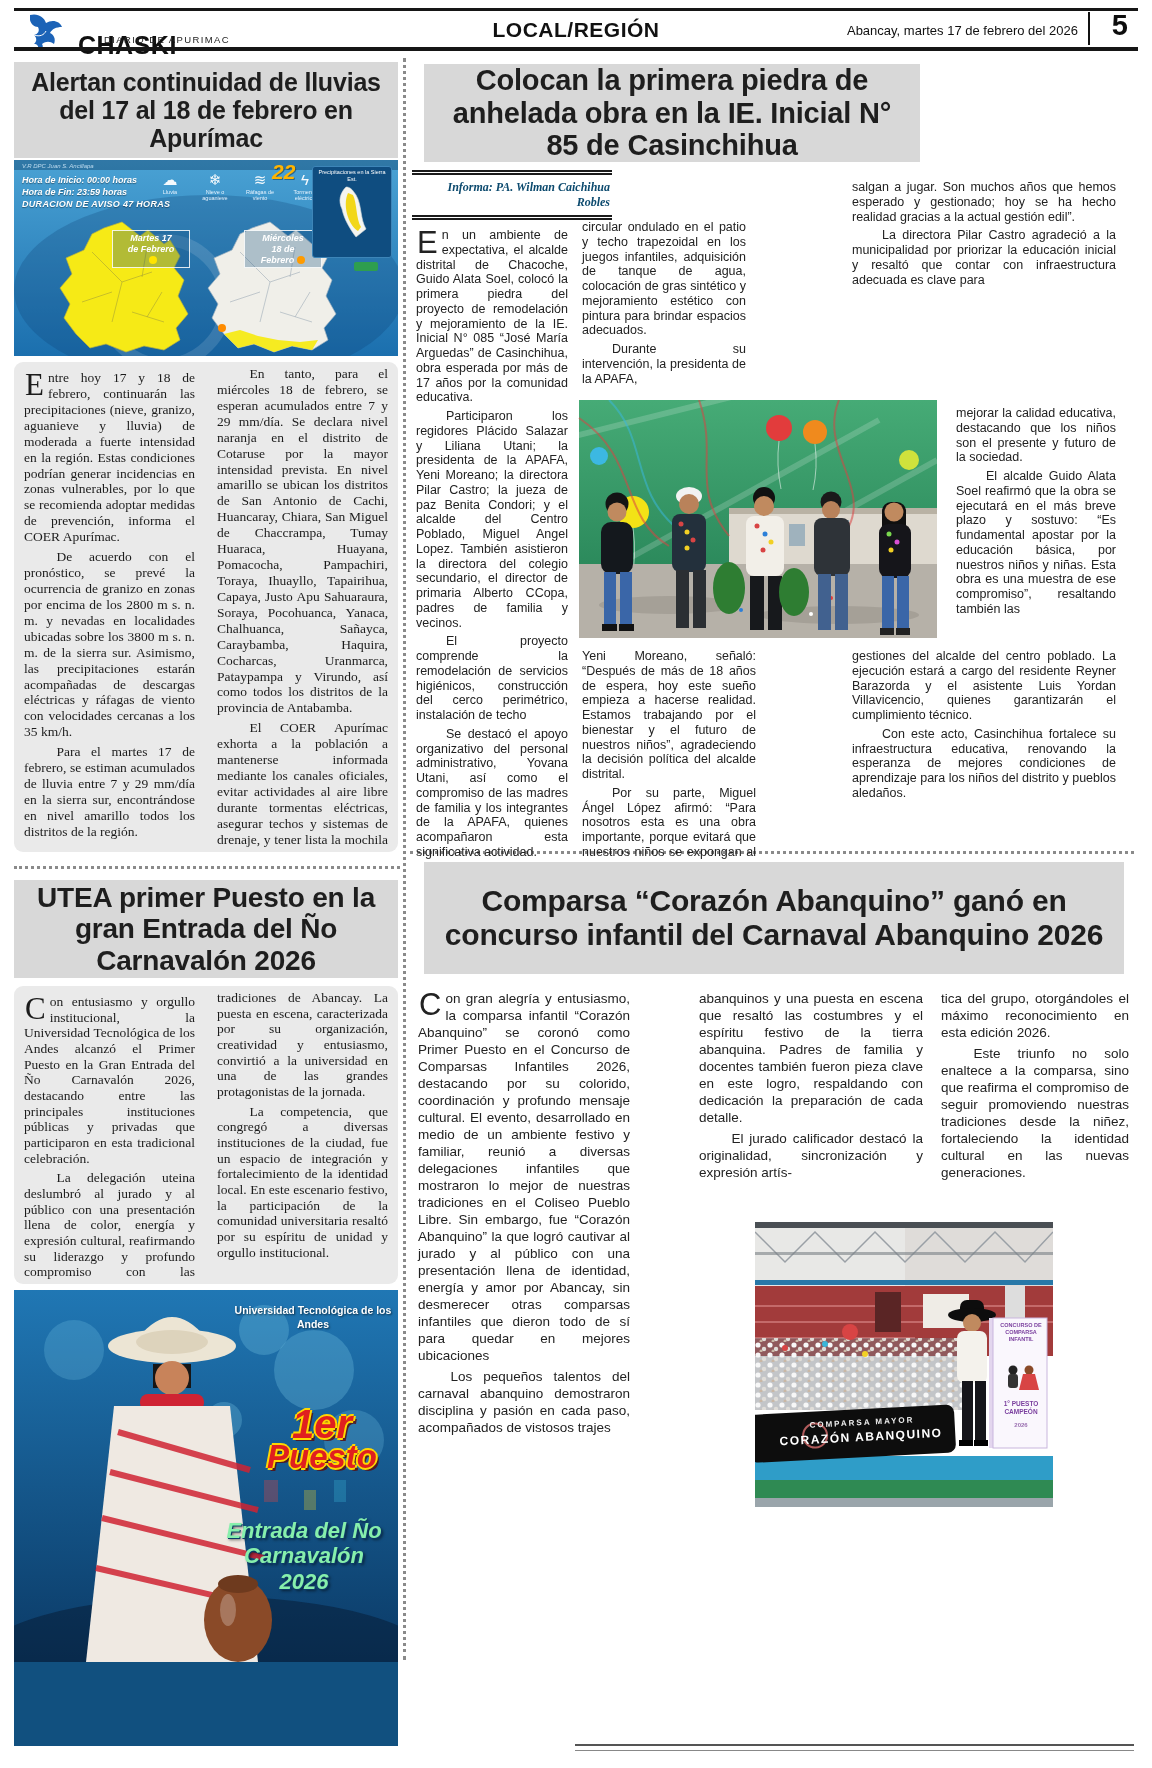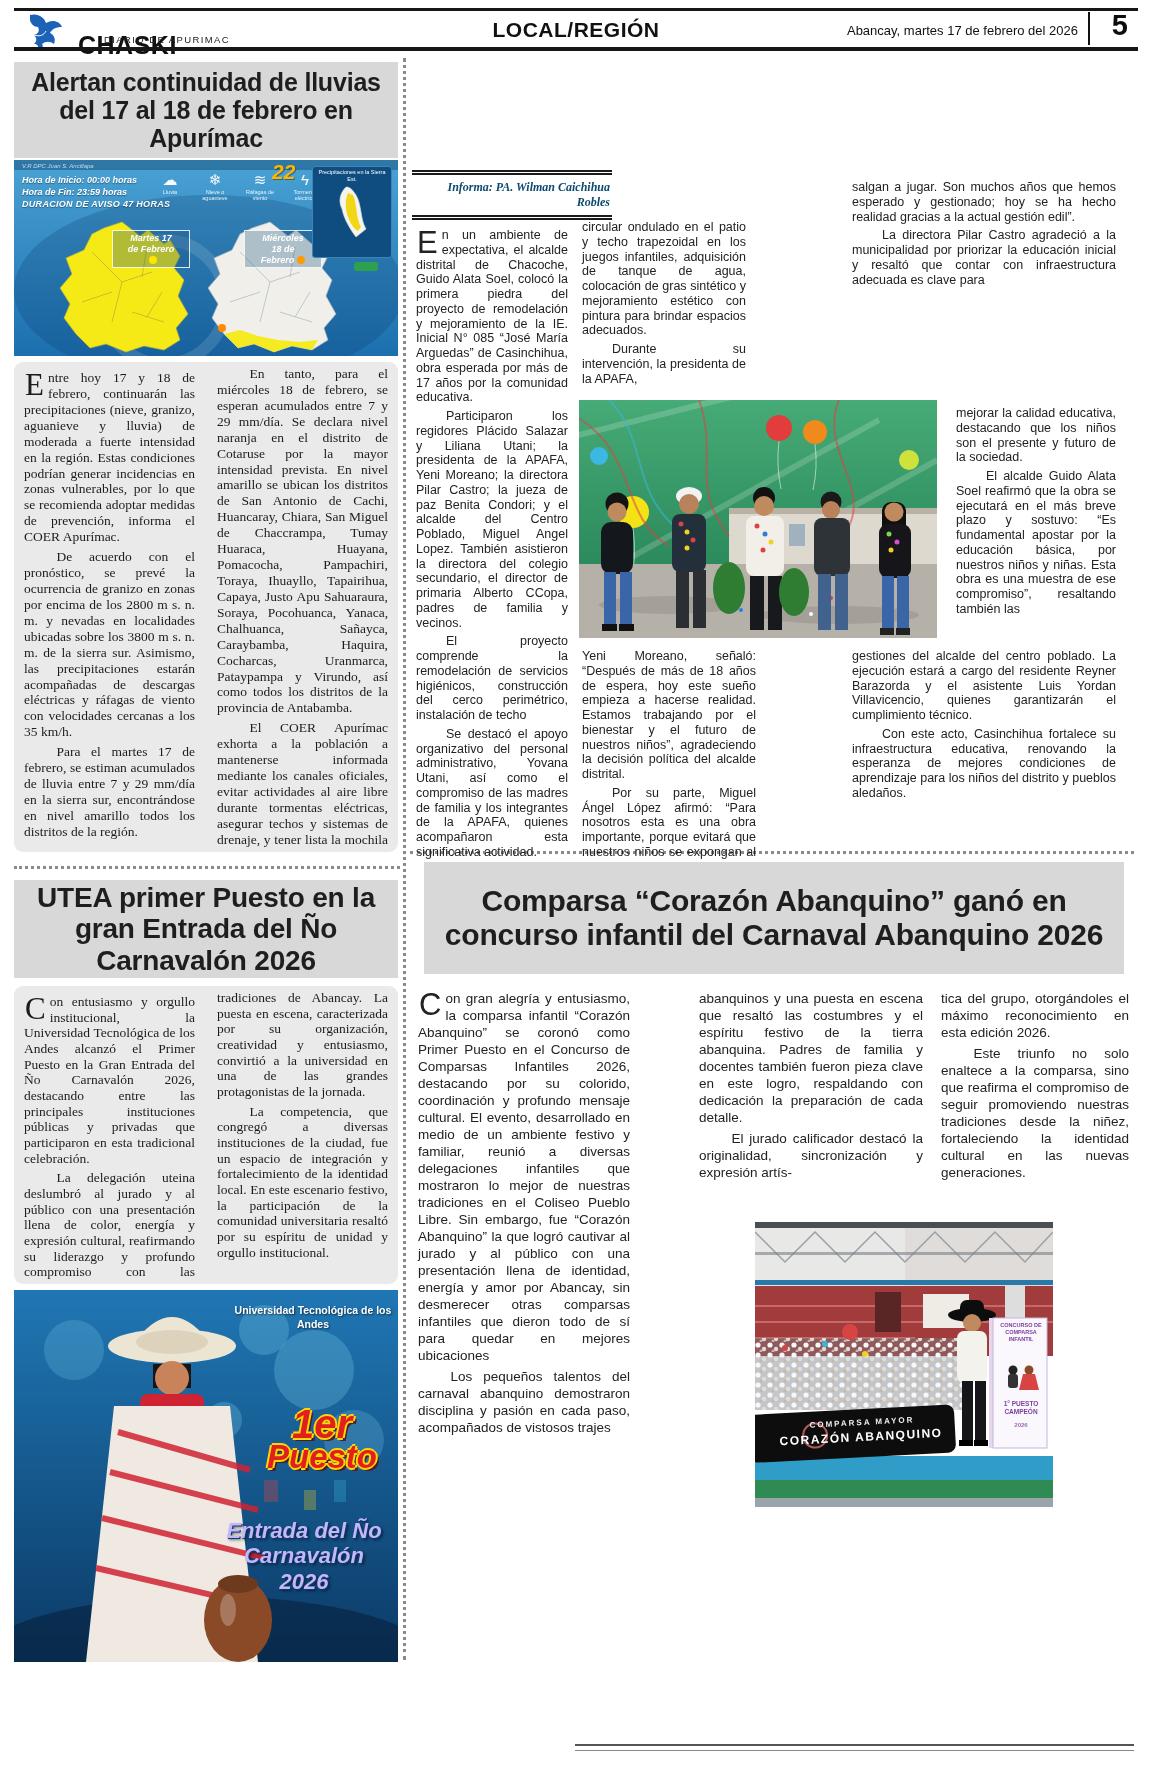--- a/index.html
+++ b/index.html
@@ -68,26 +68,26 @@
   .a2-col3t { left:848px; top:176px; width:272px; }
   .a2-col3s { left:952px; top:402px; width:168px; }
   .a2-col3b { left:848px; top:645px; width:272px; }
   .ph2 { left:578px; top:400px; width:360px; height:238px; }
 
   
   .hdot-left  { left:14px;  width:386px; top:866px; }
   .hdot-right { left:410px; width:724px; top:851px; }
   .a3-hl { left:14px; top:880px; width:384px; height:98px; font-size:28px;}
   .a3-body { position:absolute; left:14px; top:986px; width:384px; height:298px; font-size:13.5px; line-height:1.16; overflow:hidden;}
-  .poster { left:14px; top:1290px; width:384px; height:372px; background:#11507f;}
+  .poster { left:14px; top:1290px; width:384px; height:456px; background:#11507f;}
   .p-org { left:220px; top:14px; width:158px; text-align:center; font-size:10.5px; font-weight:bold; color:#fff; line-height:1.3; text-shadow:1px 1px 2px rgba(0,0,0,.6);}
   .p-award { left:238px; top:116px; width:140px; text-align:center; font-style:italic; font-weight:900; color:#e01f1f;
              text-shadow:-2px 0 #ffd700, 2px 0 #ffd700, 0 -2px #ffd700, 0 2px #ffd700, 3px 3px 0 rgba(90,10,10,.8); line-height:.9;}
   .p-award .l1 { font-size:40px; } .p-award .l2 { font-size:33px; }
-  .p-cap { left:204px; top:228px; width:172px; text-align:center; font-size:22px; font-weight:bold; font-style:italic; color:#c4b5fd;
+  .p-cap { left:204px; top:228px; width:172px; text-align:center; font-size:22px; font-weight:bold; font-style:italic; color:#86efac;
            line-height:1.15; text-shadow:1px 1px 0 #0b3a66, 2px 2px 3px rgba(0,0,0,.55);}
 
   
   .a4-hl { left:424px; top:862px; width:700px; height:112px; font-size:30px;}
   .a4c { position:absolute; font-size:13.5px; line-height:1.26;}
   .a4-col1 { left:414px; top:986px; width:220px;}
   .a4-col2 { left:695px; top:986px; width:232px;}
   .a4-col3 { left:937px; top:986px; width:196px;}
   .ph4 { left:755px; top:1222px; width:298px; height:285px;}
   .b-rot { transform:rotate(-3deg); }
@@ -190,20 +190,21 @@
   </figure>
 
   <div class="a1-body serif-body cols2 txt dc">
       <p>Entre hoy 17 y 18 de febrero, continuarán las precipitaciones (nieve, granizo, aguanieve y lluvia) de moderada a fuerte intensidad en la región. Estas condiciones podrían generar incidencias en zonas vulnerables, por lo que se recomienda adoptar medidas de prevención, informa el COER Apurímac.</p>
       <p>De acuerdo con el pronóstico, se prevé la ocurrencia de granizo en zonas por encima de los 2800 m s. n. m. y nevadas en localidades ubicadas sobre los 3800 m s. n. m. de la sierra sur. Asimismo, las precipitaciones estarán acompañadas de descargas eléctricas y ráfagas de viento con velocidades cercanas a los 35 km/h.</p>
       <p>Para el martes 17 de febrero, se estiman acumulados de lluvia entre 7 y 29 mm/día en la sierra sur, encontrándose en nivel amarillo todos los distritos de la región.</p>
       <p>En tanto, para el miércoles 18 de febrero, se esperan acumulados entre 7 y 29 mm/día. Se declara nivel naranja en el distrito de Cotaruse por la mayor intensidad prevista. En nivel amarillo se ubican los distritos de San Antonio de Cachi, Huancaray, Chiara, San Miguel de Chaccrampa, Tumay Huaraca, Huayana, Pomacocha, Pampachiri, Toraya, Ihuayllo, Tapairihua, Capaya, Justo Apu Sahuaraura, Soraya, Pocohuanca, Yanaca, Chalhuanca, Sañayca, Caraybamba, Haquira, Cocharcas, Uranmarca, Pataypampa y Virundo, así como todos los distritos de la provincia de Antabamba.</p>
       <p>El COER Apurímac exhorta a la población a mantenerse informada mediante los canales oficiales, evitar actividades al aire libre durante tormentas eléctricas, asegurar techos y sistemas de drenaje, y tener lista la mochila para emergencias. Asimismo, se recomienda a las autoridades locales mantener vigilancia permanente en zonas críticas y reportar cualquier emergencia para su atención oportuna.</p>
     </div>
 
+  <h1 class="hl-box a2-hl">Colocan la primera piedra de anhelada obra en la IE. Inicial N° 85 de Casinchihua</h1>
   <div class="byline">Informa: PA. Wilman Caichihua Robles</div>
 
   <div class="a2c a2-col1 sans-body txt dc">
       <p>En un ambiente de expectativa, el alcalde distrital de Chacoche, Guido Alata Soel, colocó la primera piedra del proyecto de remodelación y mejoramiento de la IE. Inicial N° 085 “José María Arguedas” de Casinchihua, obra esperada por más de 17 años por la comunidad educativa.</p>
       <p>Participaron los regidores Plácido Salazar y Liliana Utani; la presidenta de la APAFA, Yeni Moreano; la directora Pilar Castro; la jueza de paz Benita Condori; y el alcalde del Centro Poblado, Miguel Angel Lopez. También asistieron la directora del colegio secundario, el director de primaria Alberto CCopa, padres de familia y vecinos.</p>
       <p>El proyecto comprende la remodelación de servicios higiénicos, construcción del cerco perimétrico, instalación de techo</p>
       <p>Se destacó el apoyo organizativo del personal administrativo, Yovana Utani, así como el compromiso de las madres de familia y los integrantes de la APAFA, quienes acompañaron esta significativa actividad.</p>
     </div>
   <div class="a2c a2-col2t sans-body txt">
       <p>circular ondulado en el patio y techo trapezoidal en los juegos infantiles, adquisición de tanque de agua, colocación de gras sintético y mejoramiento estético con pintura para brindar espacios adecuados.</p>

